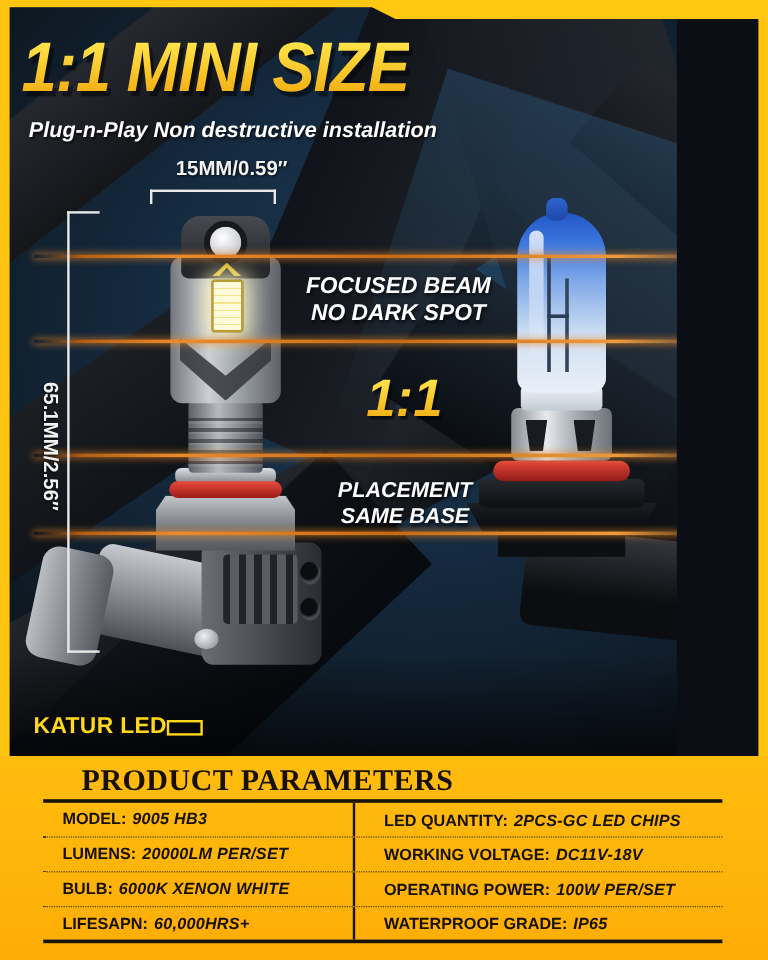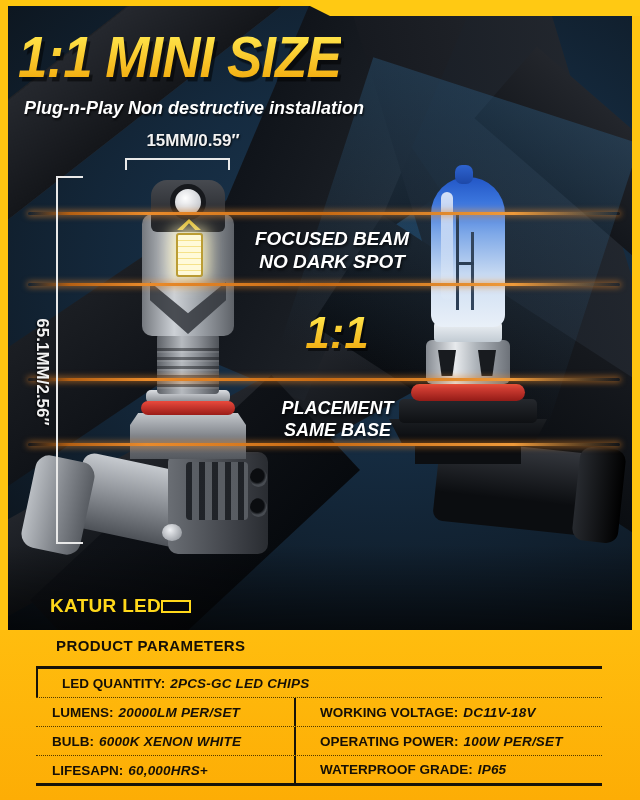--- a/index.html
+++ b/index.html
@@ -2,21 +2,21 @@
 <html><head>
 <meta charset="utf-8">
 <style>
   * { margin:0; padding:0; box-sizing:border-box; }
   html,body { background:#222; }
   .stage {
     position:relative; width:640px; height:800px; overflow:hidden;
     font-family:"Liberation Sans", sans-serif; background:#0b0f15;
   }
   
-  .dark { position:absolute; left:0; top:0; width:632px; height:630px; overflow:hidden;
+  .dark { position:absolute; left:0; top:0; width:564px; height:630px; overflow:hidden;
     background: radial-gradient(120% 95% at 62% 42%, #1d3a54 0%, #152b40 32%, #0d161f 68%, #05070b 100%); }
   .shard { position:absolute; }
   .s1 { left:-160px; top:40px; width:520px; height:95px; transform:rotate(-38deg);
         background:linear-gradient(180deg,#25282e,#14161a); border-top:1px solid rgba(255,255,255,.06); }
   .s2 { left:-120px; top:250px; width:580px; height:115px; transform:rotate(-34deg);
         background:linear-gradient(180deg,#1b1e23,#101318); }
   .s3 { left:-90px; top:430px; width:540px; height:85px; transform:rotate(-29deg);
         background:linear-gradient(180deg,#22252b,#121519); }
   .s4 { left:250px; top:-70px; width:150px; height:460px; transform:rotate(23deg);
         background:linear-gradient(90deg,#10141a,#1d2127); }
@@ -146,31 +146,31 @@
     font-size:44px; font-weight:bold; font-style:italic;
     background:linear-gradient(180deg,#ffe44a 15%,#f0a90e 90%);
     -webkit-background-clip:text; background-clip:text; -webkit-text-fill-color:transparent;
     filter:drop-shadow(2px 3px 0 rgba(0,0,0,.5)); }
   .samebase-text { position:absolute; left:245px; top:397px; width:185px; text-align:center; z-index:35;
     font-size:18px; line-height:22px; font-weight:bold; font-style:italic; color:#ffffff;
     text-shadow:1px 2px 3px rgba(0,0,0,.75); }
 
   
   .legend { position:absolute; top:595px; display:flex; align-items:center; gap:0; z-index:36;
-    font-size:19px; font-weight:bold; letter-spacing:.3px;margin-left:22px; }
+    font-size:19px; font-weight:bold; letter-spacing:.3px; }
   .legend-left  { left:28px;  color:#ffd81a; }
   .legend-right { left:450px; color:#f2f2f2; }
   .swatch { width:30px; height:13px; }
   .swatch-led { border:2.5px solid #ffd81a; }
   .swatch-hal { border:2.5px solid #e9e9e9; }
 
   
   .panel { position:absolute; left:0; top:630px; width:640px; height:170px; z-index:40;
     background:linear-gradient(180deg,#ffbd0e,#fdad05); color:#161007; }
-  .pp-title { position:absolute; left:56px; top:7px; font-size:15px; font-weight:bold; letter-spacing:.4px; }
+  .pp-title { position:absolute; left:68px; top:7px; font-size:25px; font-weight:bold; letter-spacing:.4px;font-family:Liberation Serif, serif; }
   .pp-rule { position:absolute; left:36px; top:36px; width:566px; height:3px; background:#171309; }
   .pp-table { position:absolute; left:36px; top:39px; width:566px; }
   .pp-row { display:flex; align-items:center; height:29px; border-bottom:1px dotted rgba(62,44,0,.9); }
   .pp-row:last-child { border-bottom:3px solid #171309; height:30px; }
   .pp-cell-l { width:258px; padding-left:16px; }
   .pp-cell-r { flex:1; padding-left:24px; border-left:2.5px solid #171309; align-self:stretch;
     display:flex; align-items:center; }
   .pp-label { font-size:13.5px; font-weight:bold; }
   .pp-value { font-size:13.5px; font-weight:bold; font-style:italic; margin-left:5px; letter-spacing:.2px; }
 </style>
@@ -265,20 +265,23 @@
   <div class="f-tab"></div>
   <div class="f-left"></div>
   <div class="f-right"></div>
 
   <div class="panel">
     <div class="pp-title">PRODUCT PARAMETERS</div>
     <div class="pp-rule"></div>
     <div class="pp-table">
 
       <div class="pp-row">
+        <div class="pp-cell-l">
+          <span class="pp-label">MODEL:</span><span class="pp-value">9005 HB3</span>
+        </div>
         <div class="pp-cell-r">
           <span class="pp-label">LED QUANTITY:</span>
             <span class="pp-value">2PCS-GC LED CHIPS</span>
         </div>
       </div>
 
       <div class="pp-row">
         <div class="pp-cell-l">
           <span class="pp-label">LUMENS:</span><span class="pp-value">20000LM PER/SET</span>
         </div>

